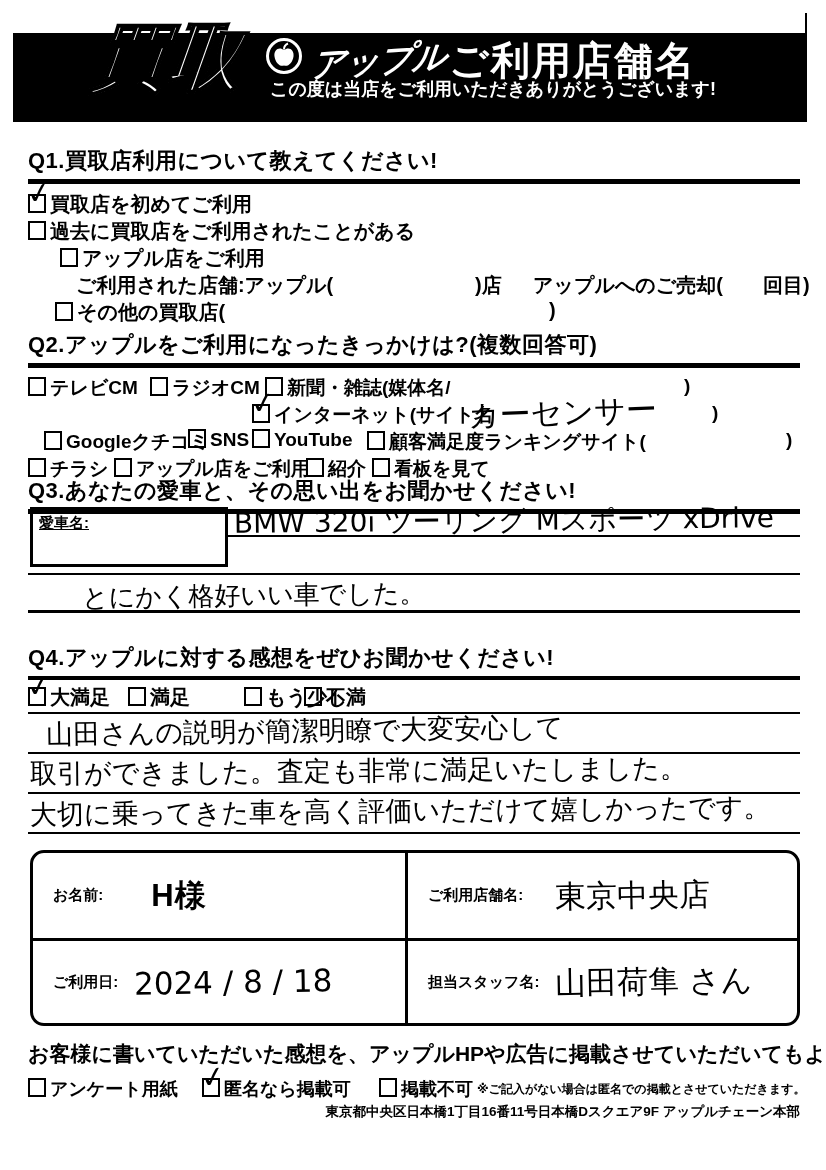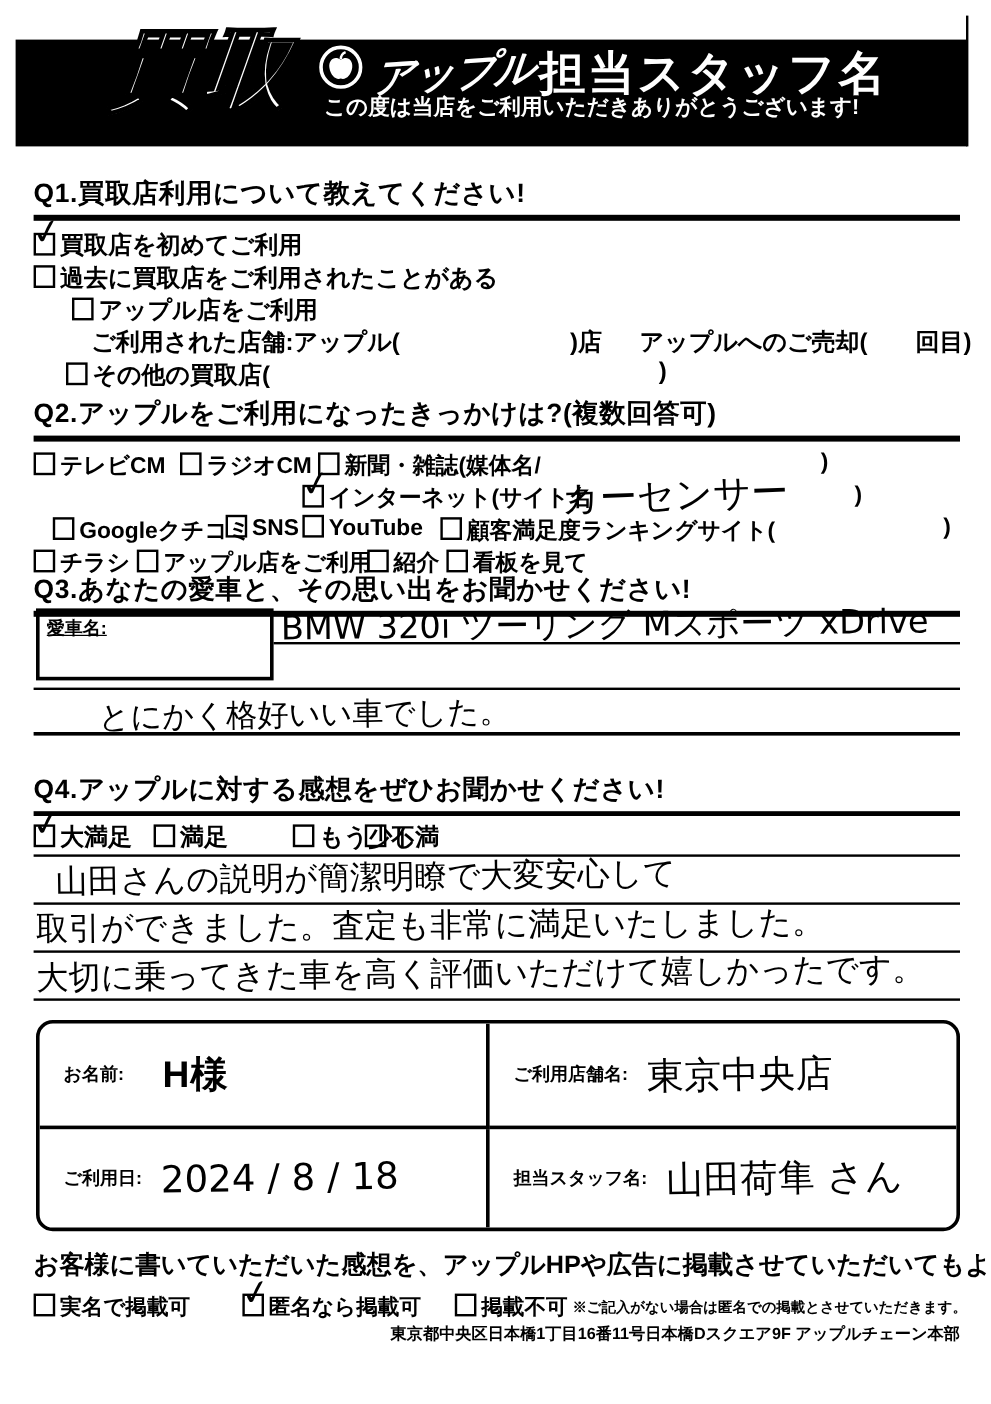--- a/index.html
+++ b/index.html
@@ -56,48 +56,48 @@
   .q4row .hand { position:absolute; bottom:3px; font-size:27px; white-space:nowrap; }
 
   
   #info-table {
     position:absolute; left:30px; top:850px; width:770px; height:176px; box-sizing:border-box;
     border:3px solid #000; border-radius:14px; display:grid;
     grid-template-columns:375px auto; grid-template-rows:88px auto; overflow:hidden;
   }
   .cell { display:flex; align-items:center; padding-left:20px; box-sizing:border-box; }
   .cell.bdr { border-right:3px solid #000; }
-  .cell.bdb { border-bottom:3px solid #000; }
+  .cell.bdb { border-bottom:3px solid #000;gap:16px; }
   .cell-label { font-size:15px; font-weight:bold; white-space:nowrap; }
   .val-print { font-size:31px; font-weight:bold; margin-left:32px; letter-spacing:1px; }
   .val-hand { font-size:31px; margin-left:16px; white-space:nowrap; transform:rotate(-1deg); }
 
   
   #pub { position:absolute; left:28px; top:1040px; width:778px; }
   .pub-q { font-size:21px; font-weight:bold; white-space:nowrap; }
   .pub-opts { position:relative; height:26px; margin-top:9px; font-size:18px; font-weight:bold; }
-  .pub-note { position:absolute; left:449px; top:4px; font-size:12px; font-weight:bold; white-space:nowrap;font-family:Liberation Mono, monospace; }
+  .pub-note { position:absolute; left:449px; top:4px; font-size:12px; font-weight:bold; white-space:nowrap; }
   #address { position:absolute; left:28px; top:1103px; width:772px; text-align:right; font-size:13.5px; font-weight:bold; white-space:nowrap; }
 </style>
 </head>
 <body>
 
 <div class="page">
 
   <div class="banner">
     <span class="kaitori">買取</span>
     <span class="apple-badge">
       <svg width="38" height="38" viewBox="0 0 38 38">
         <circle cx="19" cy="19" r="16.5" fill="none" stroke="#fff" stroke-width="3"></circle>
         <path d="M19 13 C14 9 8.5 13 9.5 19.5 C10.5 26 15 30 19 28.5 C23 30 27.5 26 28.5 19.5 C29.5 13 24 9 19 13 Z" fill="#fff"></path>
         <path d="M19 12.5 C19 9.5 20.5 7.5 23 6.5" fill="none" stroke="#fff" stroke-width="2"></path>
       </svg>
     </span>
     <span class="apple-script">アップル</span>
-    <span class="sheet-title">担当スタッフ名</span>
+    <span class="sheet-title">ご利用店舗名</span>
     <span class="banner-sub">この度は当店をご利用いただきありがとうございます!</span>
   </div>
   <div class="corner-line"></div>
 
   <div class="q" id="q1" style="top:146px;">
     <div class="q-title">Q1.買取店利用について教えてください!</div>
     <div class="q-rule"></div>
     <div class="rows fs20">
       <div class="row">
         <span class="cb"><span class="tick">✓</span></span><span>買取店を初めてご利用</span>
@@ -200,21 +200,21 @@
     </div>
     <div class="cell">
       <span class="cell-label">担当スタッフ名:</span>
       <span class="val-hand hand">山田荷隼 さん</span>
     </div>
   </div>
 
   <div id="pub">
     <div class="pub-q">お客様に書いていただいた感想を、アップルHPや広告に掲載させていただいてもよろしいでしょうか?</div>
     <div class="pub-opts">
-      <span class="abs" style="left:0;"><span class="cb"></span><span>実名で掲載可</span></span>
+      <span class="abs" style="left:0;"><span class="cb"></span><span>アンケート用紙</span></span>
       <span class="abs" style="left:174px;"><span class="cb"><span class="tick">✓</span></span><span>匿名なら掲載可</span></span>
       <span class="abs" style="left:351px;"><span class="cb"></span><span>掲載不可</span></span>
       <span class="pub-note">※ご記入がない場合は匿名での掲載とさせていただきます。</span>
     </div>
   </div>
 
   <div id="address">東京都中央区日本橋1丁目16番11号日本橋Dスクエア9F アップルチェーン本部</div>
 
 </div>
 

